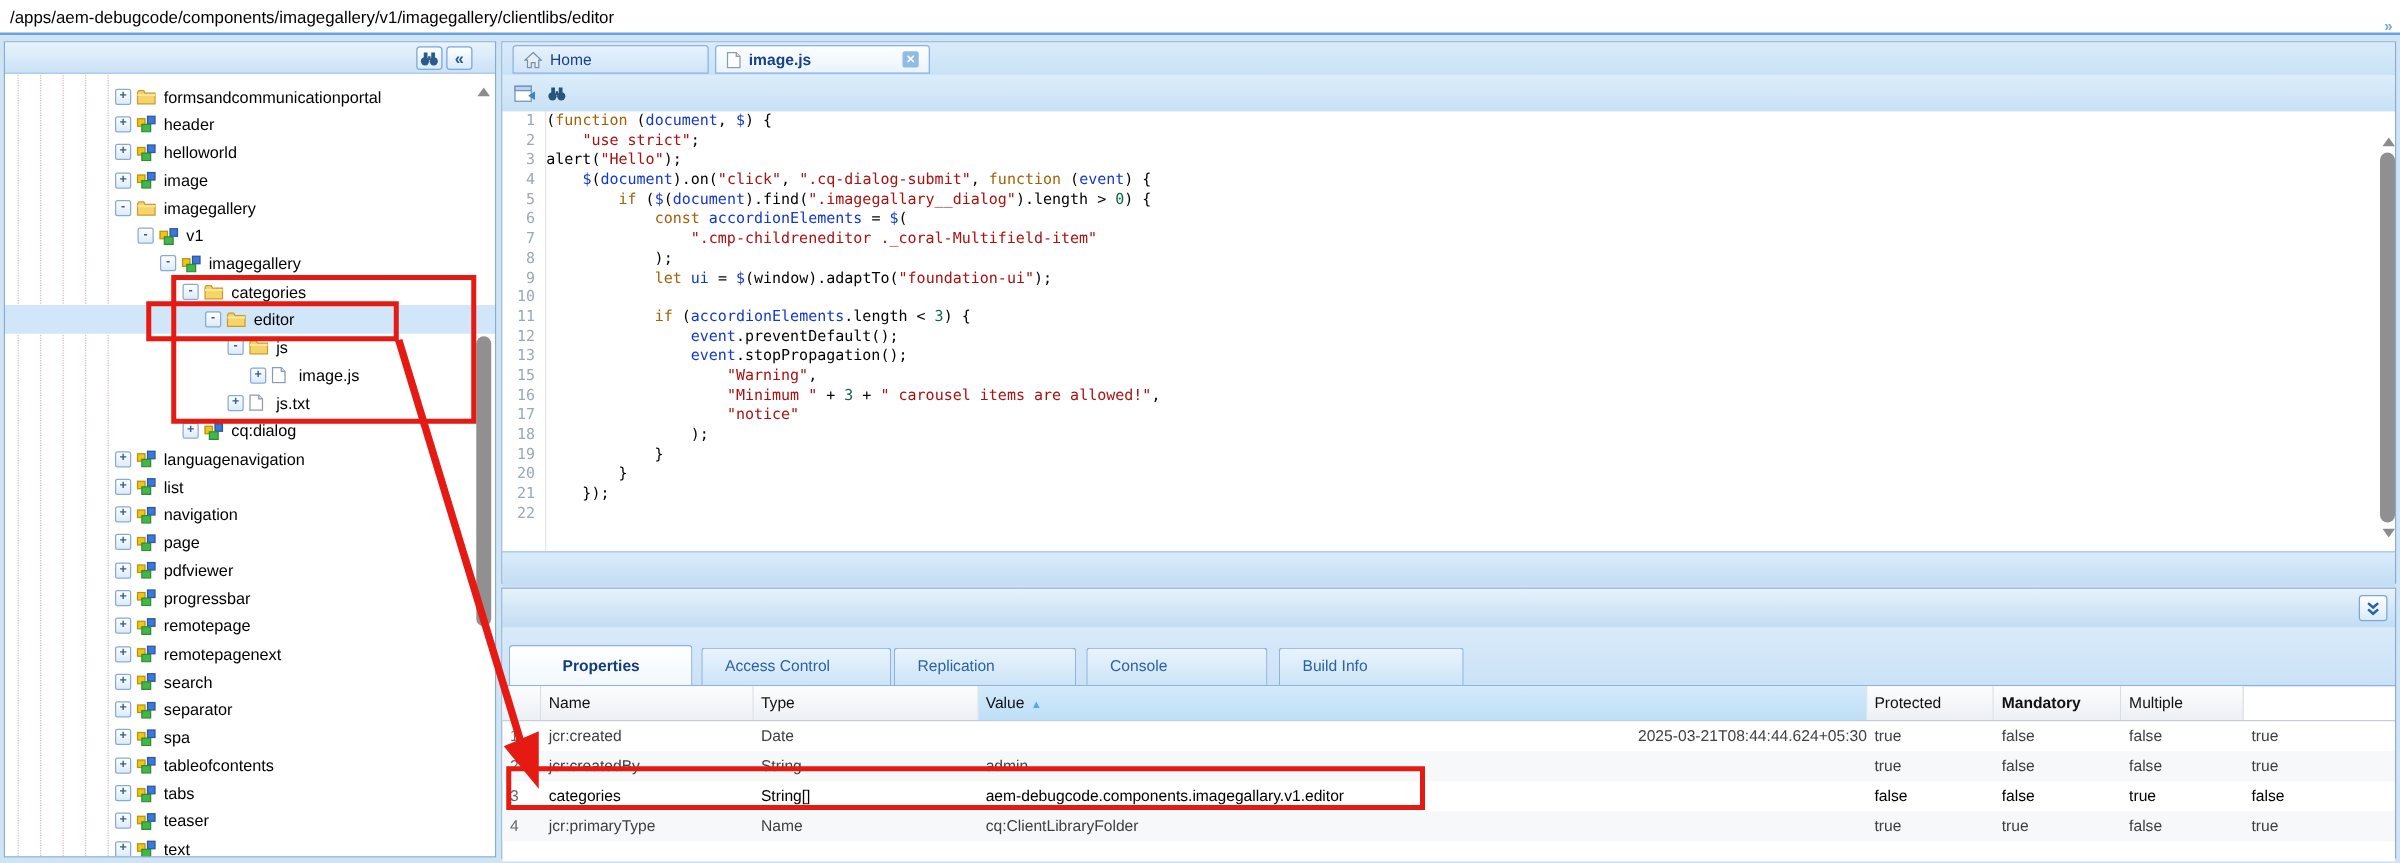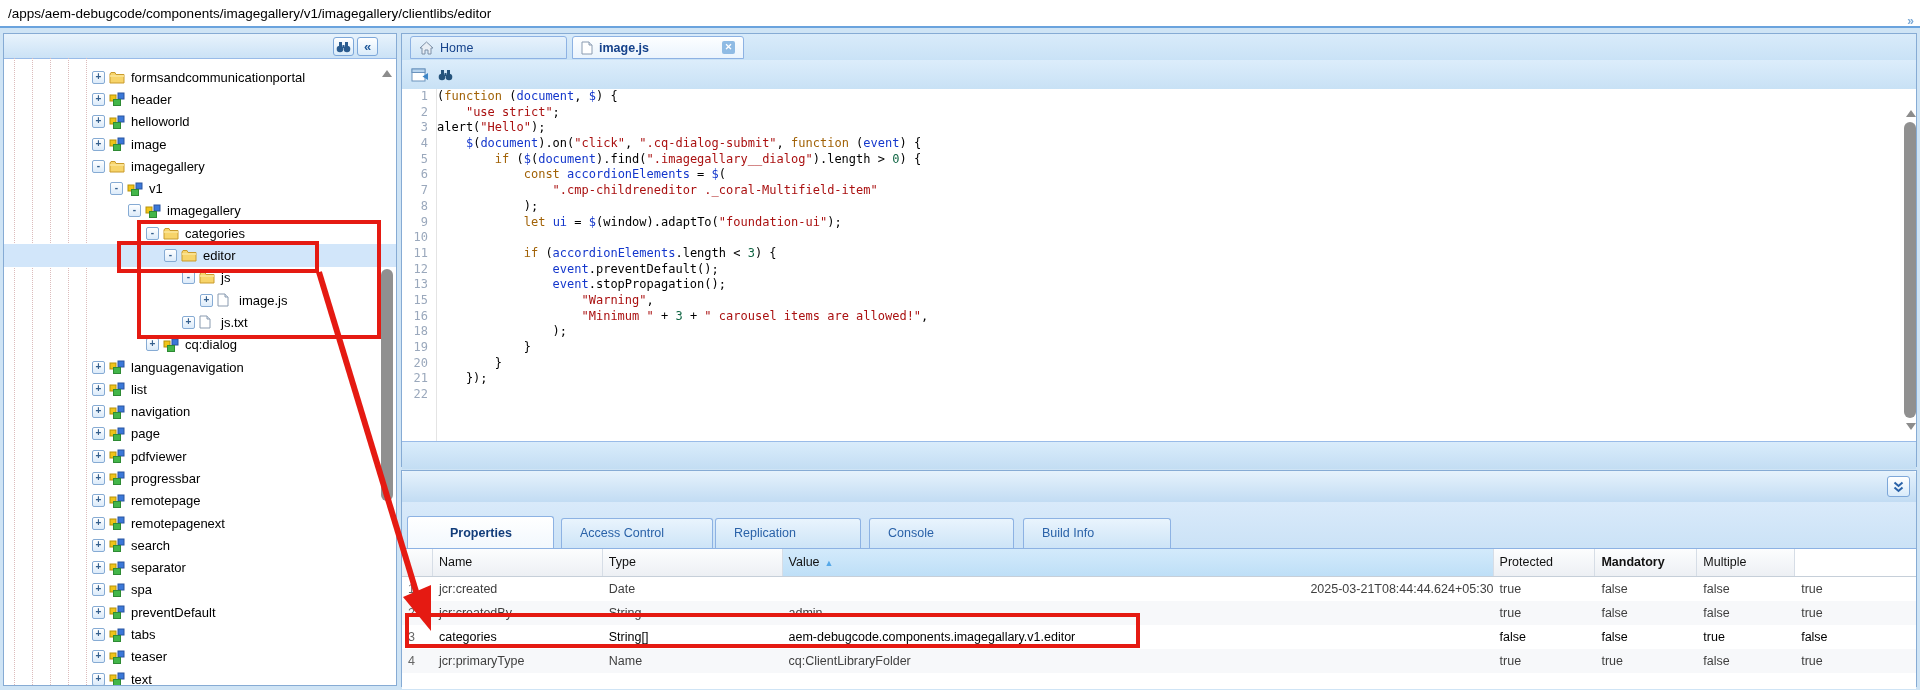--- a/index.html
+++ b/index.html
@@ -386,21 +386,21 @@
         </div>
         <div class="trow" style="padding-left: 88px;">
           <div class="exp">+</div>
           <span class="ticon">
             <svg width="16" height="14" viewBox="0 0 16 14">
               <rect x="1" y="3" width="6" height="6" fill="#f0c419" stroke="#b8920a"></rect>
               <rect x="9" y="1" width="6" height="6" fill="#3b78d8" stroke="#2a55a0"></rect>
               <rect x="4.5" y="7.5" width="7" height="6" fill="#43b649" stroke="#2e8a34"></rect>
             </svg>
           </span>
-          <span class="tlabel">preventDefault</span>
+          <span class="tlabel">tableofcontents</span>
         </div>
         <div class="trow" style="padding-left: 88px;">
           <div class="exp">+</div>
           <span class="ticon">
             <svg width="16" height="14" viewBox="0 0 16 14">
               <rect x="1" y="3" width="6" height="6" fill="#f0c419" stroke="#b8920a"></rect>
               <rect x="9" y="1" width="6" height="6" fill="#3b78d8" stroke="#2a55a0"></rect>
               <rect x="4.5" y="7.5" width="7" height="6" fill="#43b649" stroke="#2e8a34"></rect>
             </svg>
           </span>
@@ -529,20 +529,24 @@
         </div>
         <div class="cline">
           <span class="ln">15</span>
           <span class="ct"><span class="t-p">                    </span><span class="t-s">"Warning"</span><span class="t-p">,</span></span>
         </div>
         <div class="cline">
           <span class="ln">16</span>
           <span class="ct"><span class="t-p">                    </span><span class="t-s">"Minimum "</span><span class="t-p"> + </span><span class="t-n">3</span><span class="t-p"> + </span><span class="t-s">" carousel items are allowed!"</span><span class="t-p">,</span></span>
         </div>
         <div class="cline">
+          <span class="ln">17</span>
+          <span class="ct"><span class="t-p">                    </span><span class="t-s">"notice"</span></span>
+        </div>
+        <div class="cline">
           <span class="ln">18</span>
           <span class="ct"><span class="t-p">                );</span></span>
         </div>
         <div class="cline">
           <span class="ln">19</span>
           <span class="ct"><span class="t-p">            }</span></span>
         </div>
         <div class="cline">
           <span class="ln">20</span>
           <span class="ct"><span class="t-p">        }</span></span>

